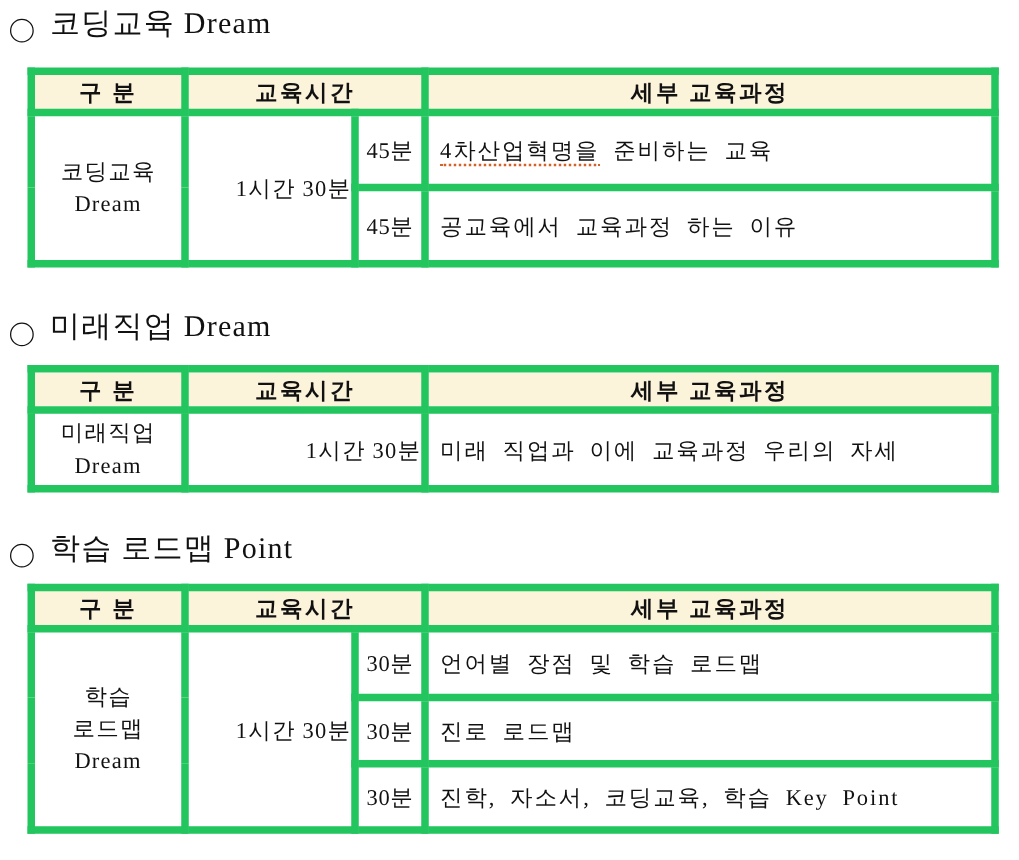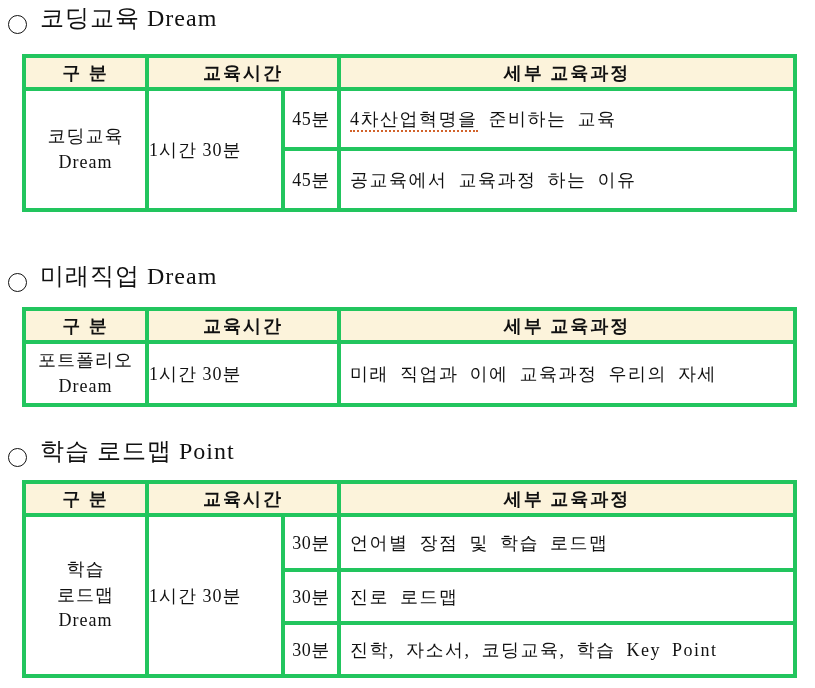--- a/index.html
+++ b/index.html
@@ -24,36 +24,36 @@
   .bullet {
     display: inline-block;
     width: 19px; height: 19px;
     border: 1.6px solid #111;
     border-radius: 50%;
     margin-right: 13px;
     flex: 0 0 auto;
   }
   .mt-title1 { margin-top: 0; }
   .mt-table1 { margin-top: 20px; }
-  .mt-title2 { margin-top: 52px; }
+  .mt-title2 { margin-top: 35px; }
   .mt-table2 { margin-top: 15px; }
   .mt-title3 { margin-top: 32px; }
   .mt-table3 { margin-top: 13px; }
 
   
   table {
     border-collapse: collapse;
     table-layout: fixed;
     margin-left: 22px;
     width: 771px;
     border: 2px solid #000;
     border-bottom-width: 3px;
   }
   th, td {
-    border: 4px solid #22c55e;
+    border: 6px solid #22c55e;
     overflow: hidden;
     vertical-align: middle;
     font-size: 18px;
     padding: 0;
   }
   th {
     background: #FCF3DB;
     font-weight: bold;
     letter-spacing: 2px;
     text-align: center;
@@ -65,21 +65,21 @@
   tr.r55   { height: 55px; }
   tr.r53   { height: 53px; }
 
   td.cat {
     text-align: center;
     line-height: 1.42;
     letter-spacing: 1px;
     margin-top: 44px;
   }
   td.dur {
-    text-align: left;
+    text-align: right;
     letter-spacing: 1px;
   }
   td.time {
     text-align: center;
     letter-spacing: 0.5px;
   }
   td.detail {
     text-align: left;
     padding-left: 9px;
     letter-spacing: 1.5px;
@@ -144,21 +144,21 @@
         <col style="width:456px">
     </colgroup>
     <tbody>
         <tr class="hdr">
       <th>구 분</th>
       <th>교육시간</th>
       <th>세부 교육과정</th>
     </tr>
     <tr class="r63">
       <td class="cat">
-        <div>포트폴리오</div>
+        <div>미래직업</div>
         <div>Dream</div>
       </td>
       <td class="dur">1시간 30분</td>
       <td class="detail">미래 직업과 이에 교육과정 우리의 자세</td>
     </tr>
   </tbody>
     </table>
 
   <div class="sec-title mt-title3">
     <span class="bullet"></span>

